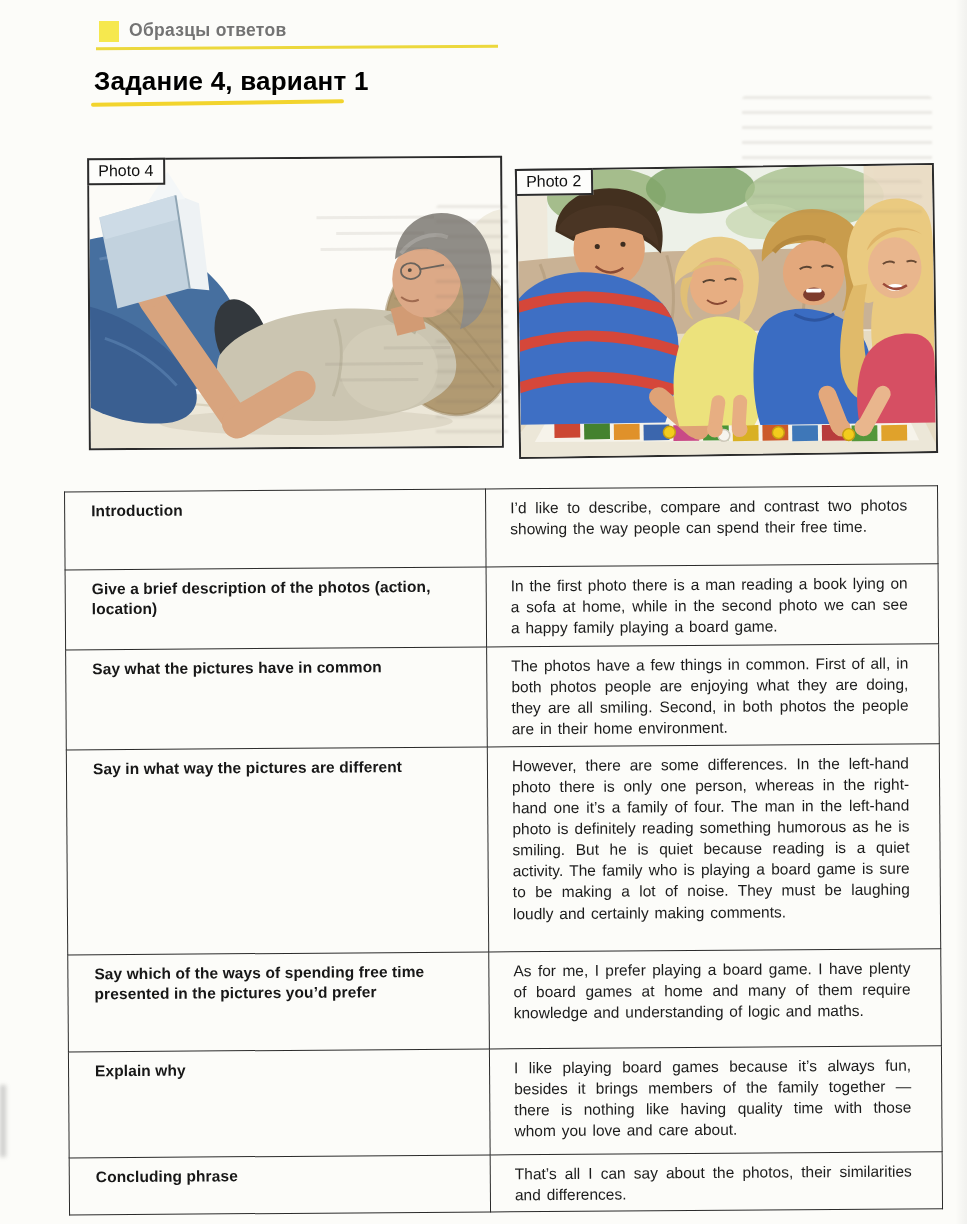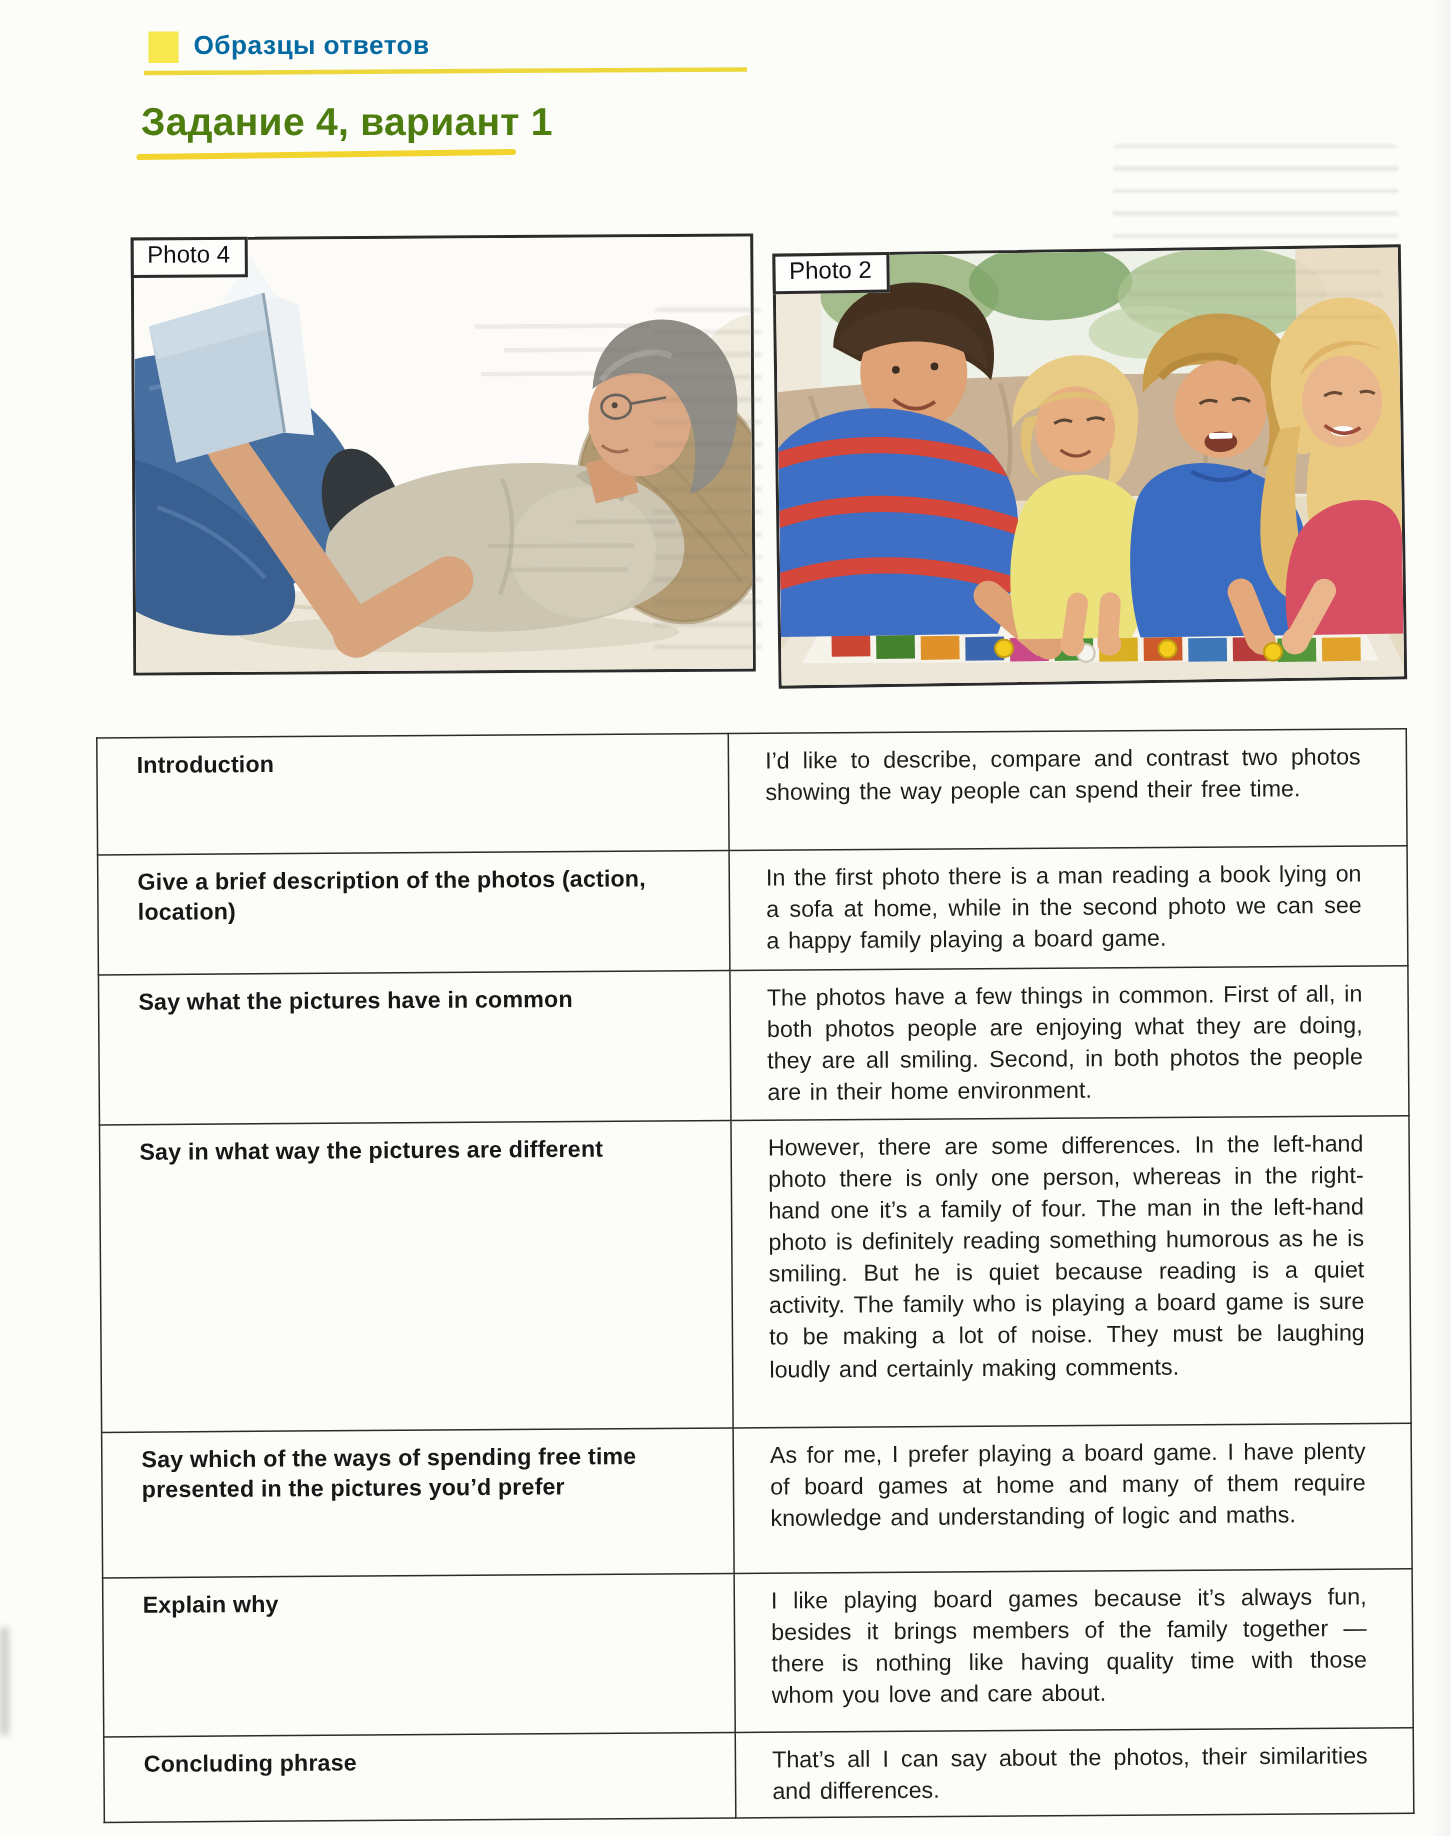--- a/index.html
+++ b/index.html
@@ -3,23 +3,23 @@
 <meta charset="utf-8">
 <style>
   html,body{margin:0;padding:0;}
   body{
     width:967px;height:1224px;position:relative;overflow:hidden;
     background:#fcfcf9;color:#1a1a1a;
     font-family:"Liberation Sans", sans-serif;
   }
   
   .hdr-bullet{position:absolute;left:99px;top:21px;width:20px;height:21px;background:#f6e84e;}
-  .hdr-text{position:absolute;left:129px;top:20px;font-size:17.5px;font-weight:bold;color:#0369a1;letter-spacing:.3px;}
+  .hdr-text{position:absolute;left:129px;top:20px;font-size:17.5px;font-weight:bold;color:#737373;letter-spacing:.3px;}
   .hdr-underline{position:absolute;left:96px;top:46px;width:402px;height:3px;background:#ecd83d;transform:rotate(-0.35deg);}
-  .page-title{position:absolute;left:94px;top:66px;font-size:26px;font-weight:bold;color:#4d7c0f;letter-spacing:.2px;}
+  .page-title{position:absolute;left:94px;top:66px;font-size:26px;font-weight:bold;color:#000000;letter-spacing:.2px;}
   .title-underline{position:absolute;left:91px;top:101px;width:253px;height:4px;background:#f2d42e;transform:rotate(-0.8deg);border-radius:2px;}
 
   
   .photo{position:absolute;border:2px solid #2b2b2b;background:#fff;box-sizing:border-box;}
   .photo svg{display:block;width:100%;height:100%;}
   #photo1{left:88px;top:157px;width:415px;height:292px;transform:rotate(-0.35deg);}
   #photo2{left:517px;top:166px;width:419px;height:290px;transform:rotate(-0.85deg);}
   .photo-label{
     position:absolute;left:-2px;top:-2px;background:#fdfdfb;border:2px solid #2b2b2b;
     padding:2px 10px 3px 9px;font-size:16px;color:#111;z-index:3;

